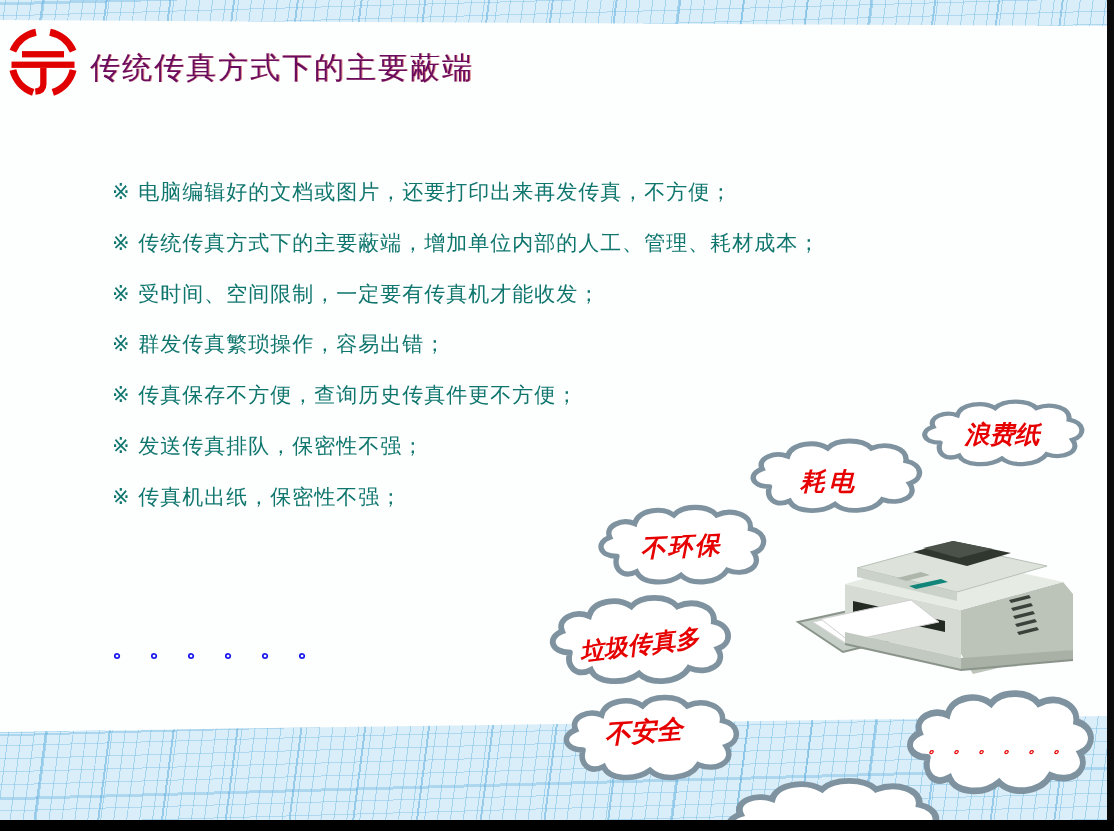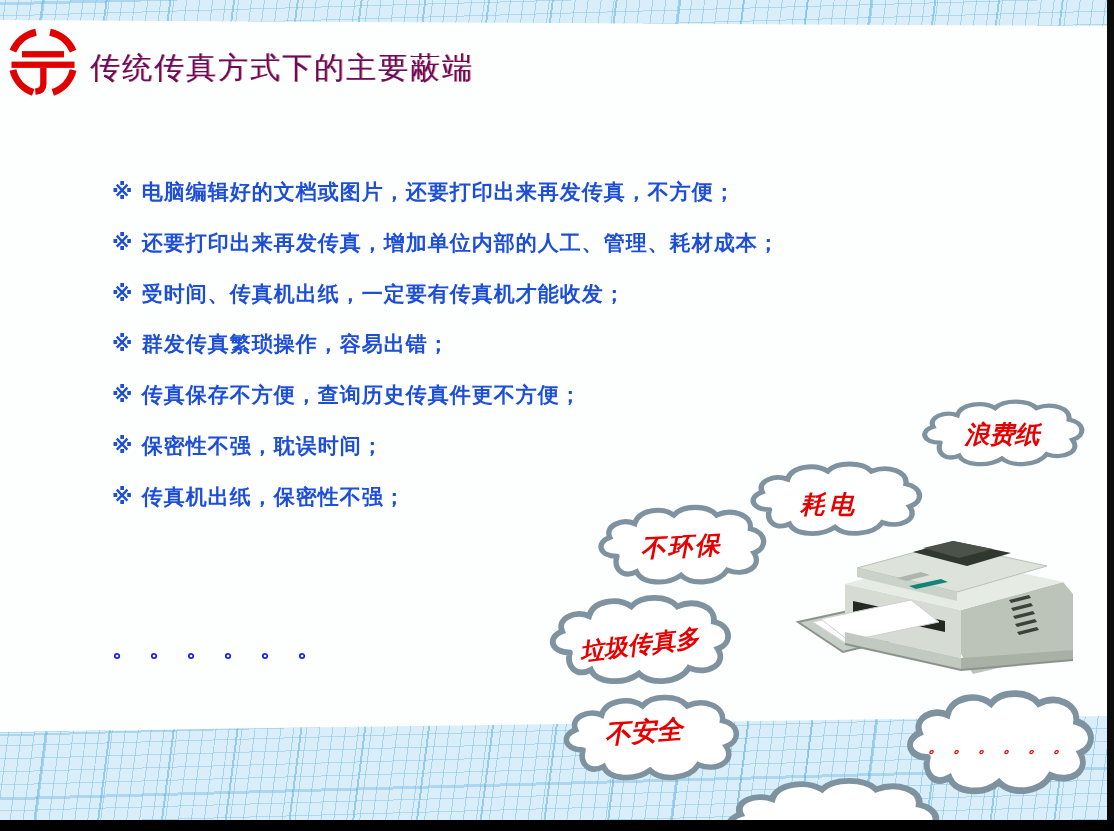--- a/index.html
+++ b/index.html
@@ -32,38 +32,38 @@
   .title{
     position:absolute; left:90px; top:48px; z-index:2;
     font-size:30px; letter-spacing:2px; color:#6A0C5E; font-weight:500;
     text-shadow:1px 0 0 rgba(190,0,0,.45);
     white-space:nowrap;
   }
   
   .bullets{
     position:absolute; left:112px; top:167px; z-index:2;
     list-style:none; margin:0; padding:0;
-    color:#1d4ed8; font-size:21px; white-space:nowrap;font-weight:bold;
+    color:#0f766e; font-size:21px; white-space:nowrap;
   }
   .bullets li{height:50.8px; line-height:50.8px; letter-spacing:1px;}
   .ellipsis-line{
     position:absolute; left:112px; top:632px; z-index:2;
     color:#1717EE; font-size:24px; font-weight:bold; letter-spacing:13px; white-space:nowrap;
   }
   
   .cloud{position:absolute; z-index:4;text-align:center;}
   .cloud svg{position:absolute; left:0; top:0; width:100%; height:100%;}
   .cloud .lbl{
     position:absolute; left:0; top:0; width:100%; height:100%;
     display:flex; align-items:center; justify-content:center;
     color:#E60000; font-weight:bold; font-style:italic;
     white-space:nowrap; font-size:25px;
   }
   .c-waste  {left:916px; top:398px; width:172px; height:72px;}
-  .c-power  {left:744px; top:460px; width:182px; height:80px;}
+  .c-power  {left:744px; top:437px; width:182px; height:80px;}
   .c-power .lbl{letter-spacing:4px; transform:translate(-6px,4px);}
   .c-eco    {left:592px; top:503px; width:178px; height:86px;}
   .c-eco .lbl{letter-spacing:2px; transform:rotate(-3deg);}
   .c-junk   {left:543px; top:593px; width:192px; height:96px;}
   .c-junk .lbl{font-size:24px; transform:rotate(-7deg) translate(0,4px);}
   .c-unsafe {left:557px; top:693px; width:186px; height:92px;}
   .c-unsafe .lbl{font-size:26px; transform:rotate(-4deg) translate(-6px,-8px);}
   .c-inconv {left:718px; top:776px; width:226px; height:96px;}
   .c-inconv .lbl{transform:translate(4px,10px);}
   .c-more   {left:900px; top:688px; width:198px; height:112px;}
@@ -92,25 +92,25 @@
       <path d="M 7 60 A 45 45 0 0 0 36 92" stroke-width="10"></path>
       <path d="M 93 60 A 45 45 0 0 1 64 92" stroke-width="10"></path>
       <path d="M 50.5 57 L 50.5 80 Q 50.5 90 39 91" stroke-width="9"></path>
     </svg>
   </div>
 
   <div class="title">传统传真方式下的主要蔽端</div>
 
   <ul class="bullets">
     <li>※ 电脑编辑好的文档或图片，还要打印出来再发传真，不方便；</li>
-    <li>※ 还要打印出来再发传真，增加单位内部的人工、管理、耗材成本；</li>
-    <li>※ 受时间、传真机出纸，一定要有传真机才能收发；</li>
+    <li>※ 传统传真方式下的主要蔽端，增加单位内部的人工、管理、耗材成本；</li>
+    <li>※ 受时间、空间限制，一定要有传真机才能收发；</li>
     <li>※ 群发传真繁琐操作，容易出错；</li>
     <li>※ 传真保存不方便，查询历史传真件更不方便；</li>
-    <li>※ 保密性不强，耽误时间；</li>
+    <li>※ 发送传真排队，保密性不强；</li>
     <li>※ 传真机出纸，保密性不强；</li>
   </ul>
   <div class="ellipsis-line">。。。。。。</div>
 
   <div class="cloud c-waste">
     <svg viewBox="0 0 200 100" preserveAspectRatio="none">
       <path d="M 28 62 C 8 62 4 46 20 40 C 14 26 34 18 48 24 C 52 8 78 4 92 14 C 102 2 130 2 140 14 C 158 6 180 14 178 30 C 196 34 198 52 182 58 C 192 74 172 86 152 78 C 142 94 112 96 100 84 C 84 96 56 94 50 80 C 34 88 24 76 28 62" fill="#FFFFFF" stroke="#7E939F" stroke-width="6" stroke-linecap="round"></path>
     </svg>
     <span class="lbl">浪费纸</span>
   </div>

